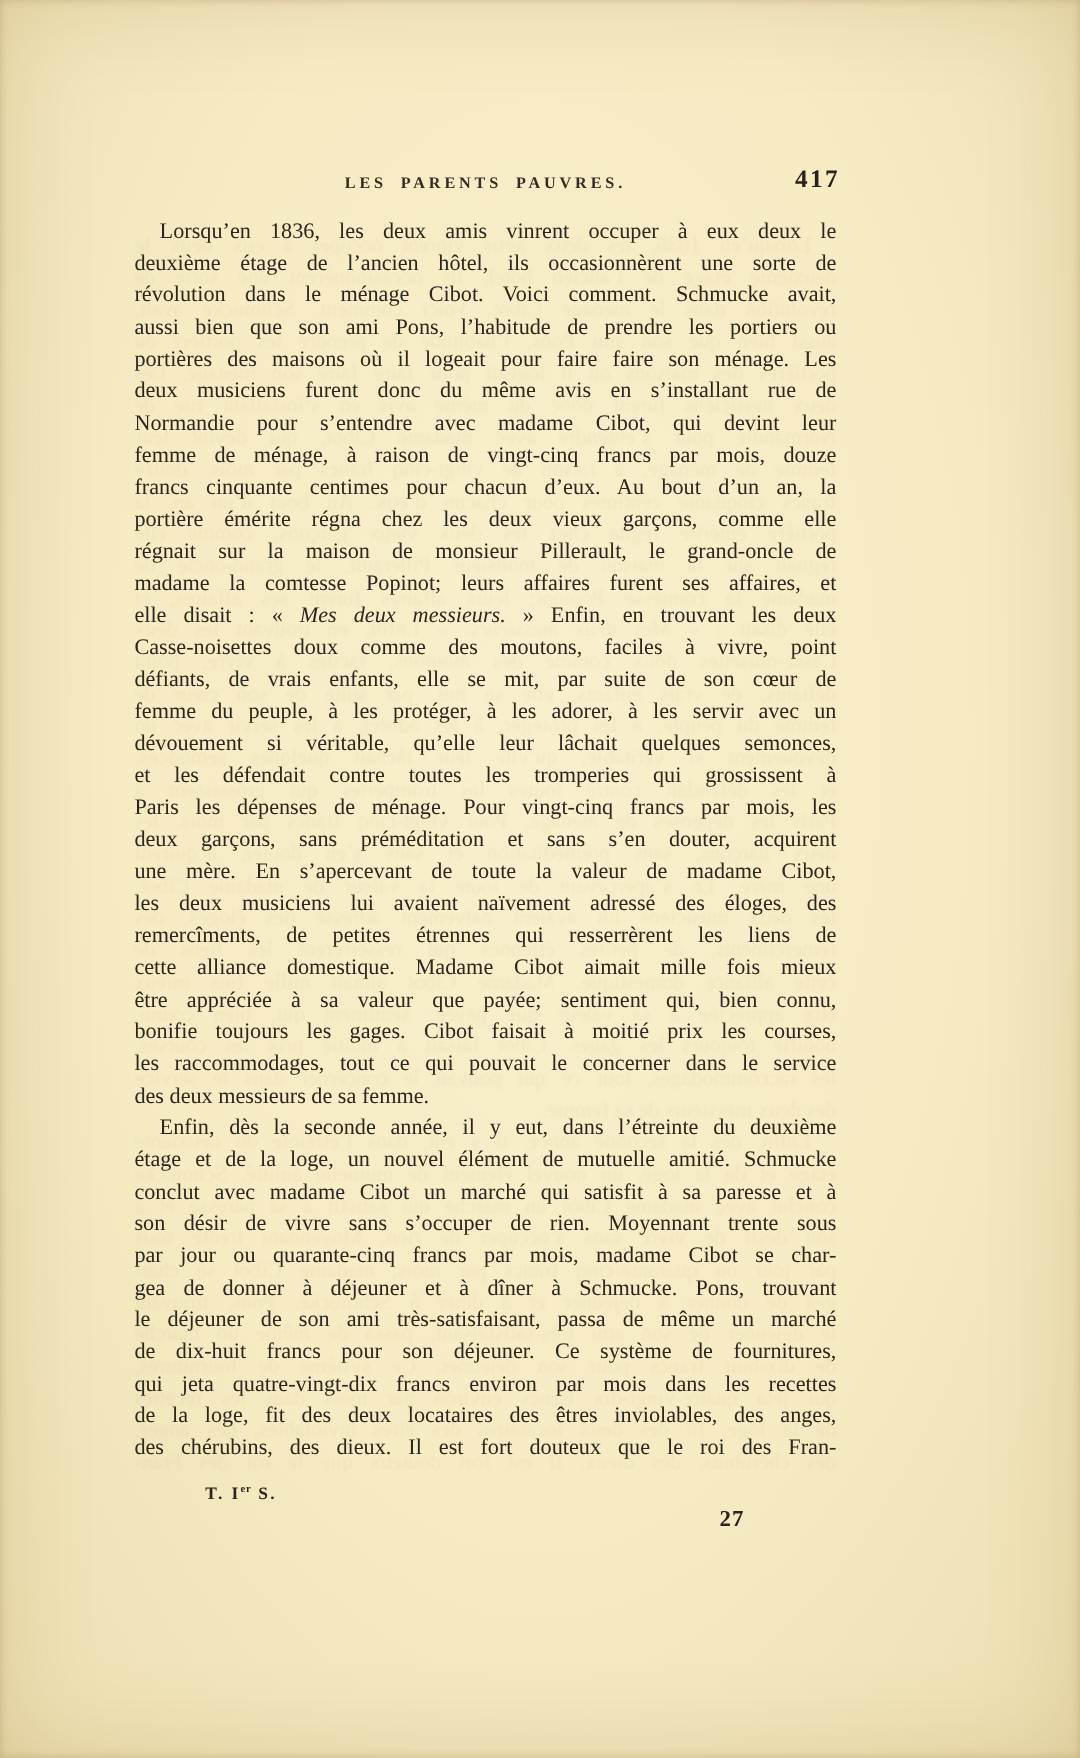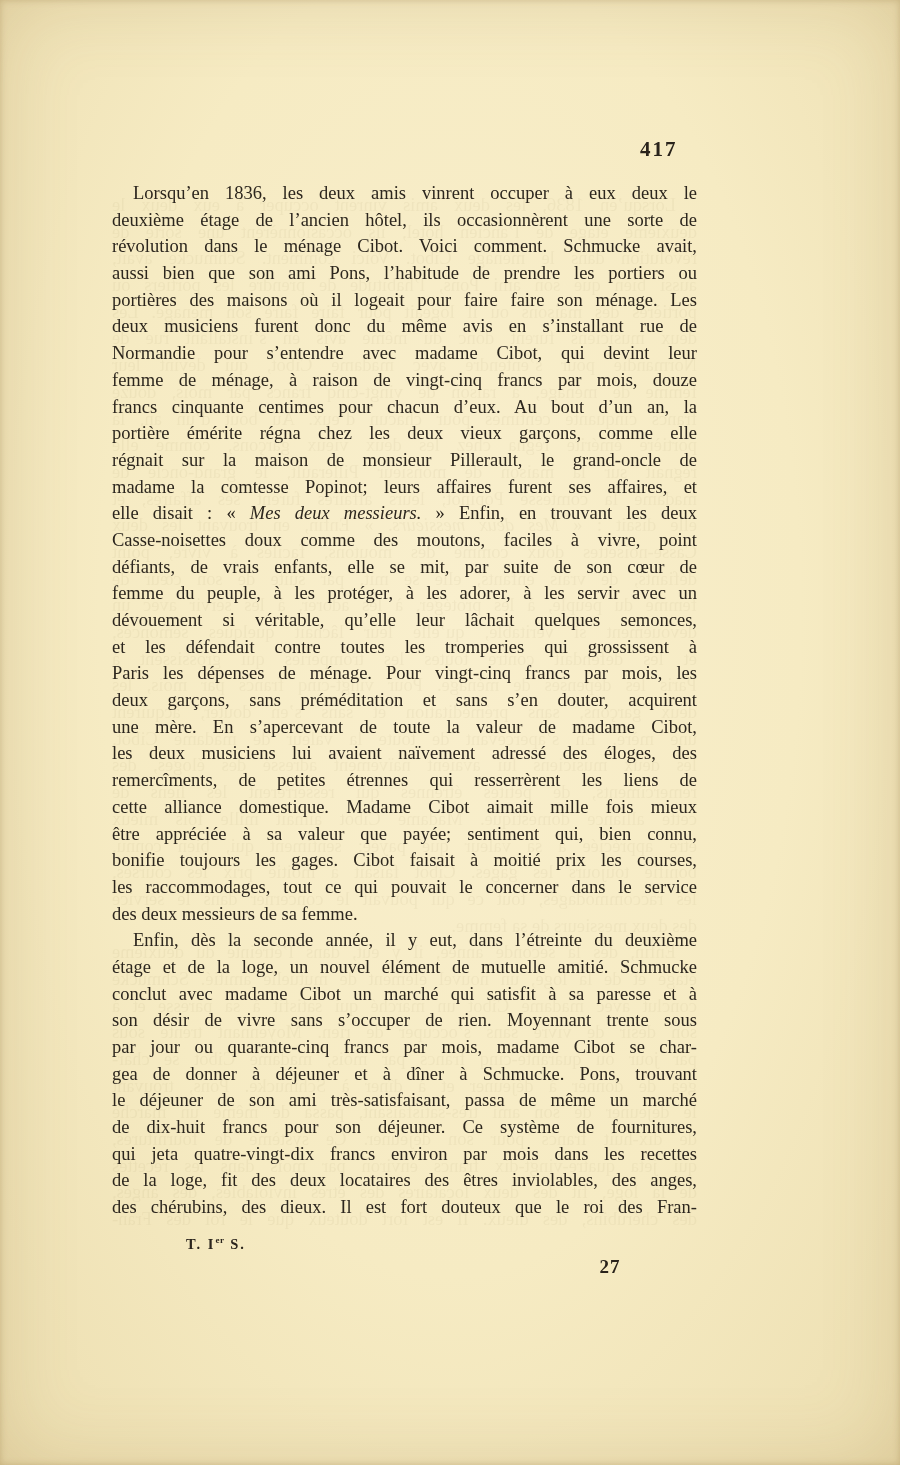--- a/index.html
+++ b/index.html
@@ -28,21 +28,21 @@
     font-weight: bold;
     letter-spacing: 3.2px;
     word-spacing: 5px;
     color: #332c22;
   }
   .page-number {
     position: absolute;
     left: 640px;
     top: 137px;
     width: 60px;
-    text-align: left;
+    text-align: right;
     font-size: 21px;
     font-weight: bold;
     letter-spacing: 2px;
     color: #29231b;
   }
   .page-body {
     position: absolute;
     left: 112px;
     top: 180px;
     width: 585px;
@@ -68,21 +68,21 @@
     font-size: 18.5px;
     line-height: 26.7px;
     transform: scaleX(-1);
     opacity: 0.05;
     filter: blur(0.7px);
     color: #6b5a28;
     pointer-events: none;
   }
   .footer-signature {
     position: absolute;
-    left: 186px;
+    left: 171px;
     top: 1235px;
     font-size: 14.5px;
     font-weight: bold;
     letter-spacing: 2px;
     color: #2b251d;
   }
   .footer-signature sup {
     font-size: 9px;
     vertical-align: super;
     letter-spacing: 0.5px;
@@ -145,20 +145,21 @@
           <div class="line"><span>gea de donner à déjeuner et à dîner à Schmucke. Pons, trouvant</span></div>
           <div class="line"><span>le déjeuner de son ami très-satisfaisant, passa de même un marché</span></div>
           <div class="line"><span>de dix-huit francs pour son déjeuner. Ce système de fournitures,</span></div>
           <div class="line"><span>qui jeta quatre-vingt-dix francs environ par mois dans les recettes</span></div>
           <div class="line"><span>de la loge, fit des deux locataires des êtres inviolables, des anges,</span></div>
           <div class="line"><span>des chérubins, des dieux. Il est fort douteux que le roi des Fran-</span></div>
         </div>
       </div>
     </div>
 
+  <div class="running-title">LES PARENTS PAUVRES.</div>
 
   <div class="page-number">417</div>
 
   <div class="page-body">
       <div class="paragraph">
         <div class="line indent"><span>Lorsqu’en 1836, les deux amis vinrent occuper à eux deux le</span></div>
         <div class="line"><span>deuxième étage de l’ancien hôtel, ils occasionnèrent une sorte de</span></div>
         <div class="line"><span>révolution dans le ménage Cibot. Voici comment. Schmucke avait,</span></div>
         <div class="line"><span>aussi bien que son ami Pons, l’habitude de prendre les portiers ou</span></div>
         <div class="line"><span>portières des maisons où il logeait pour faire faire son ménage. Les</span></div>

